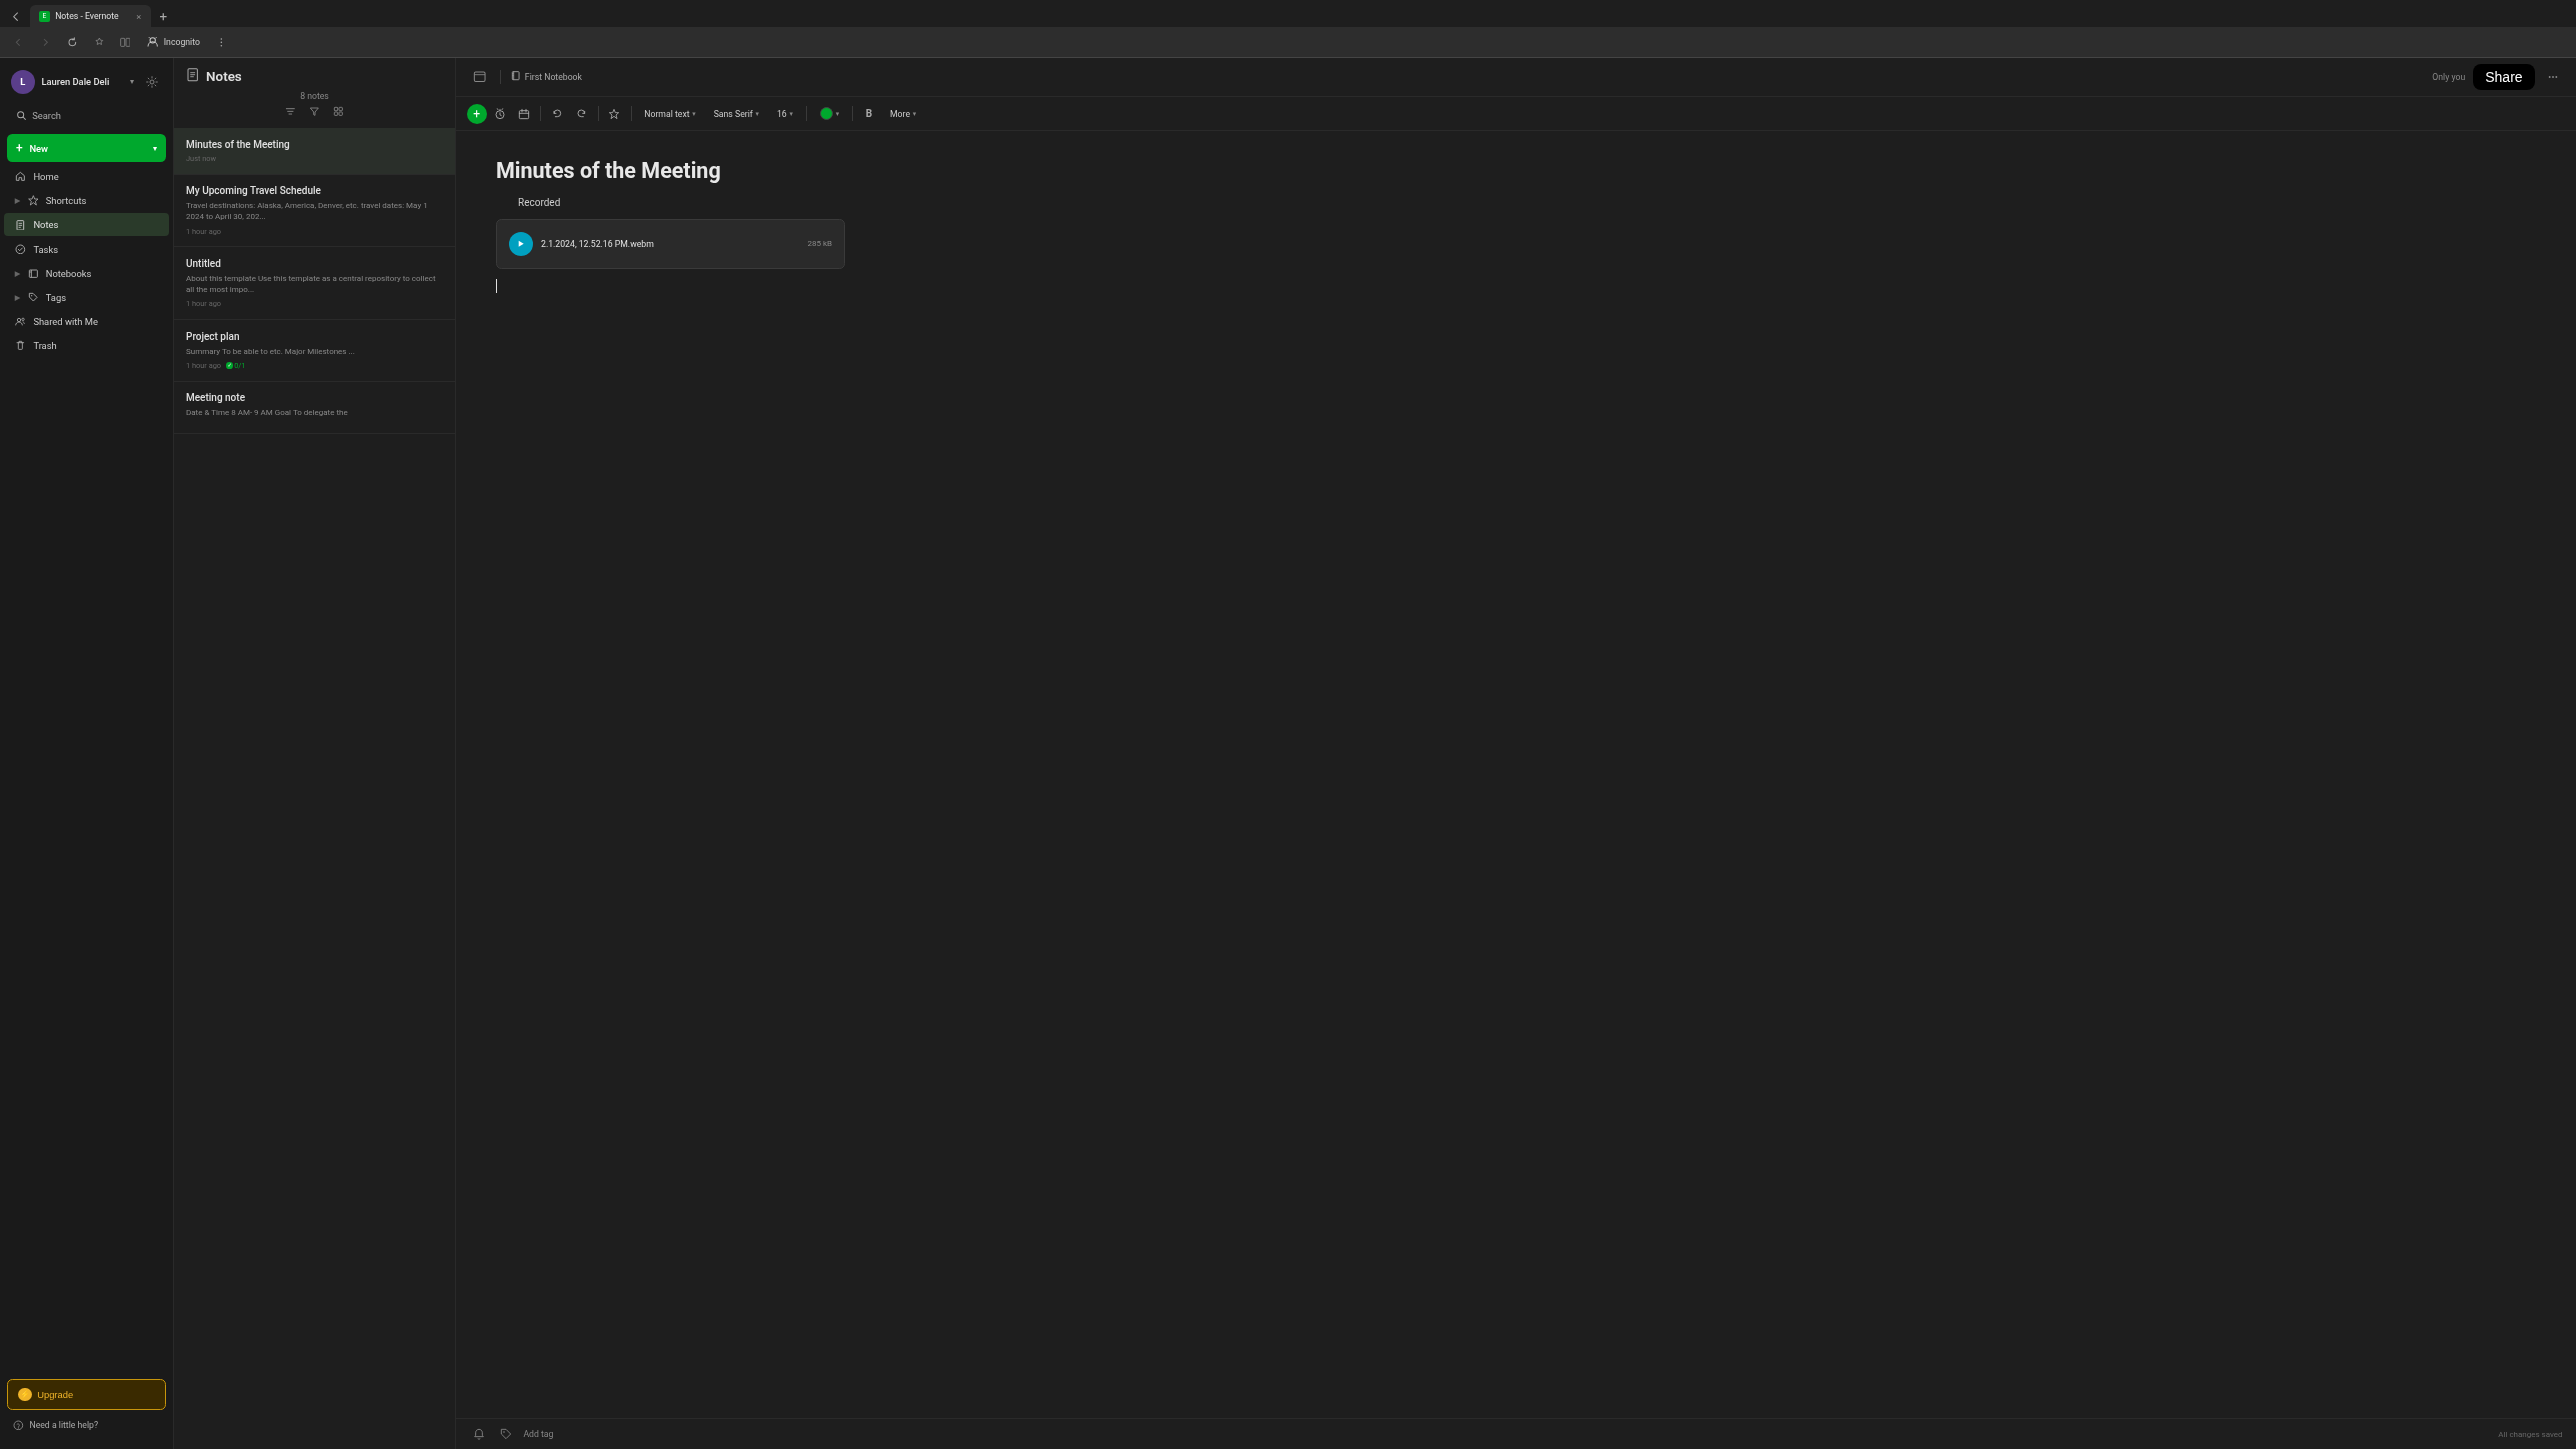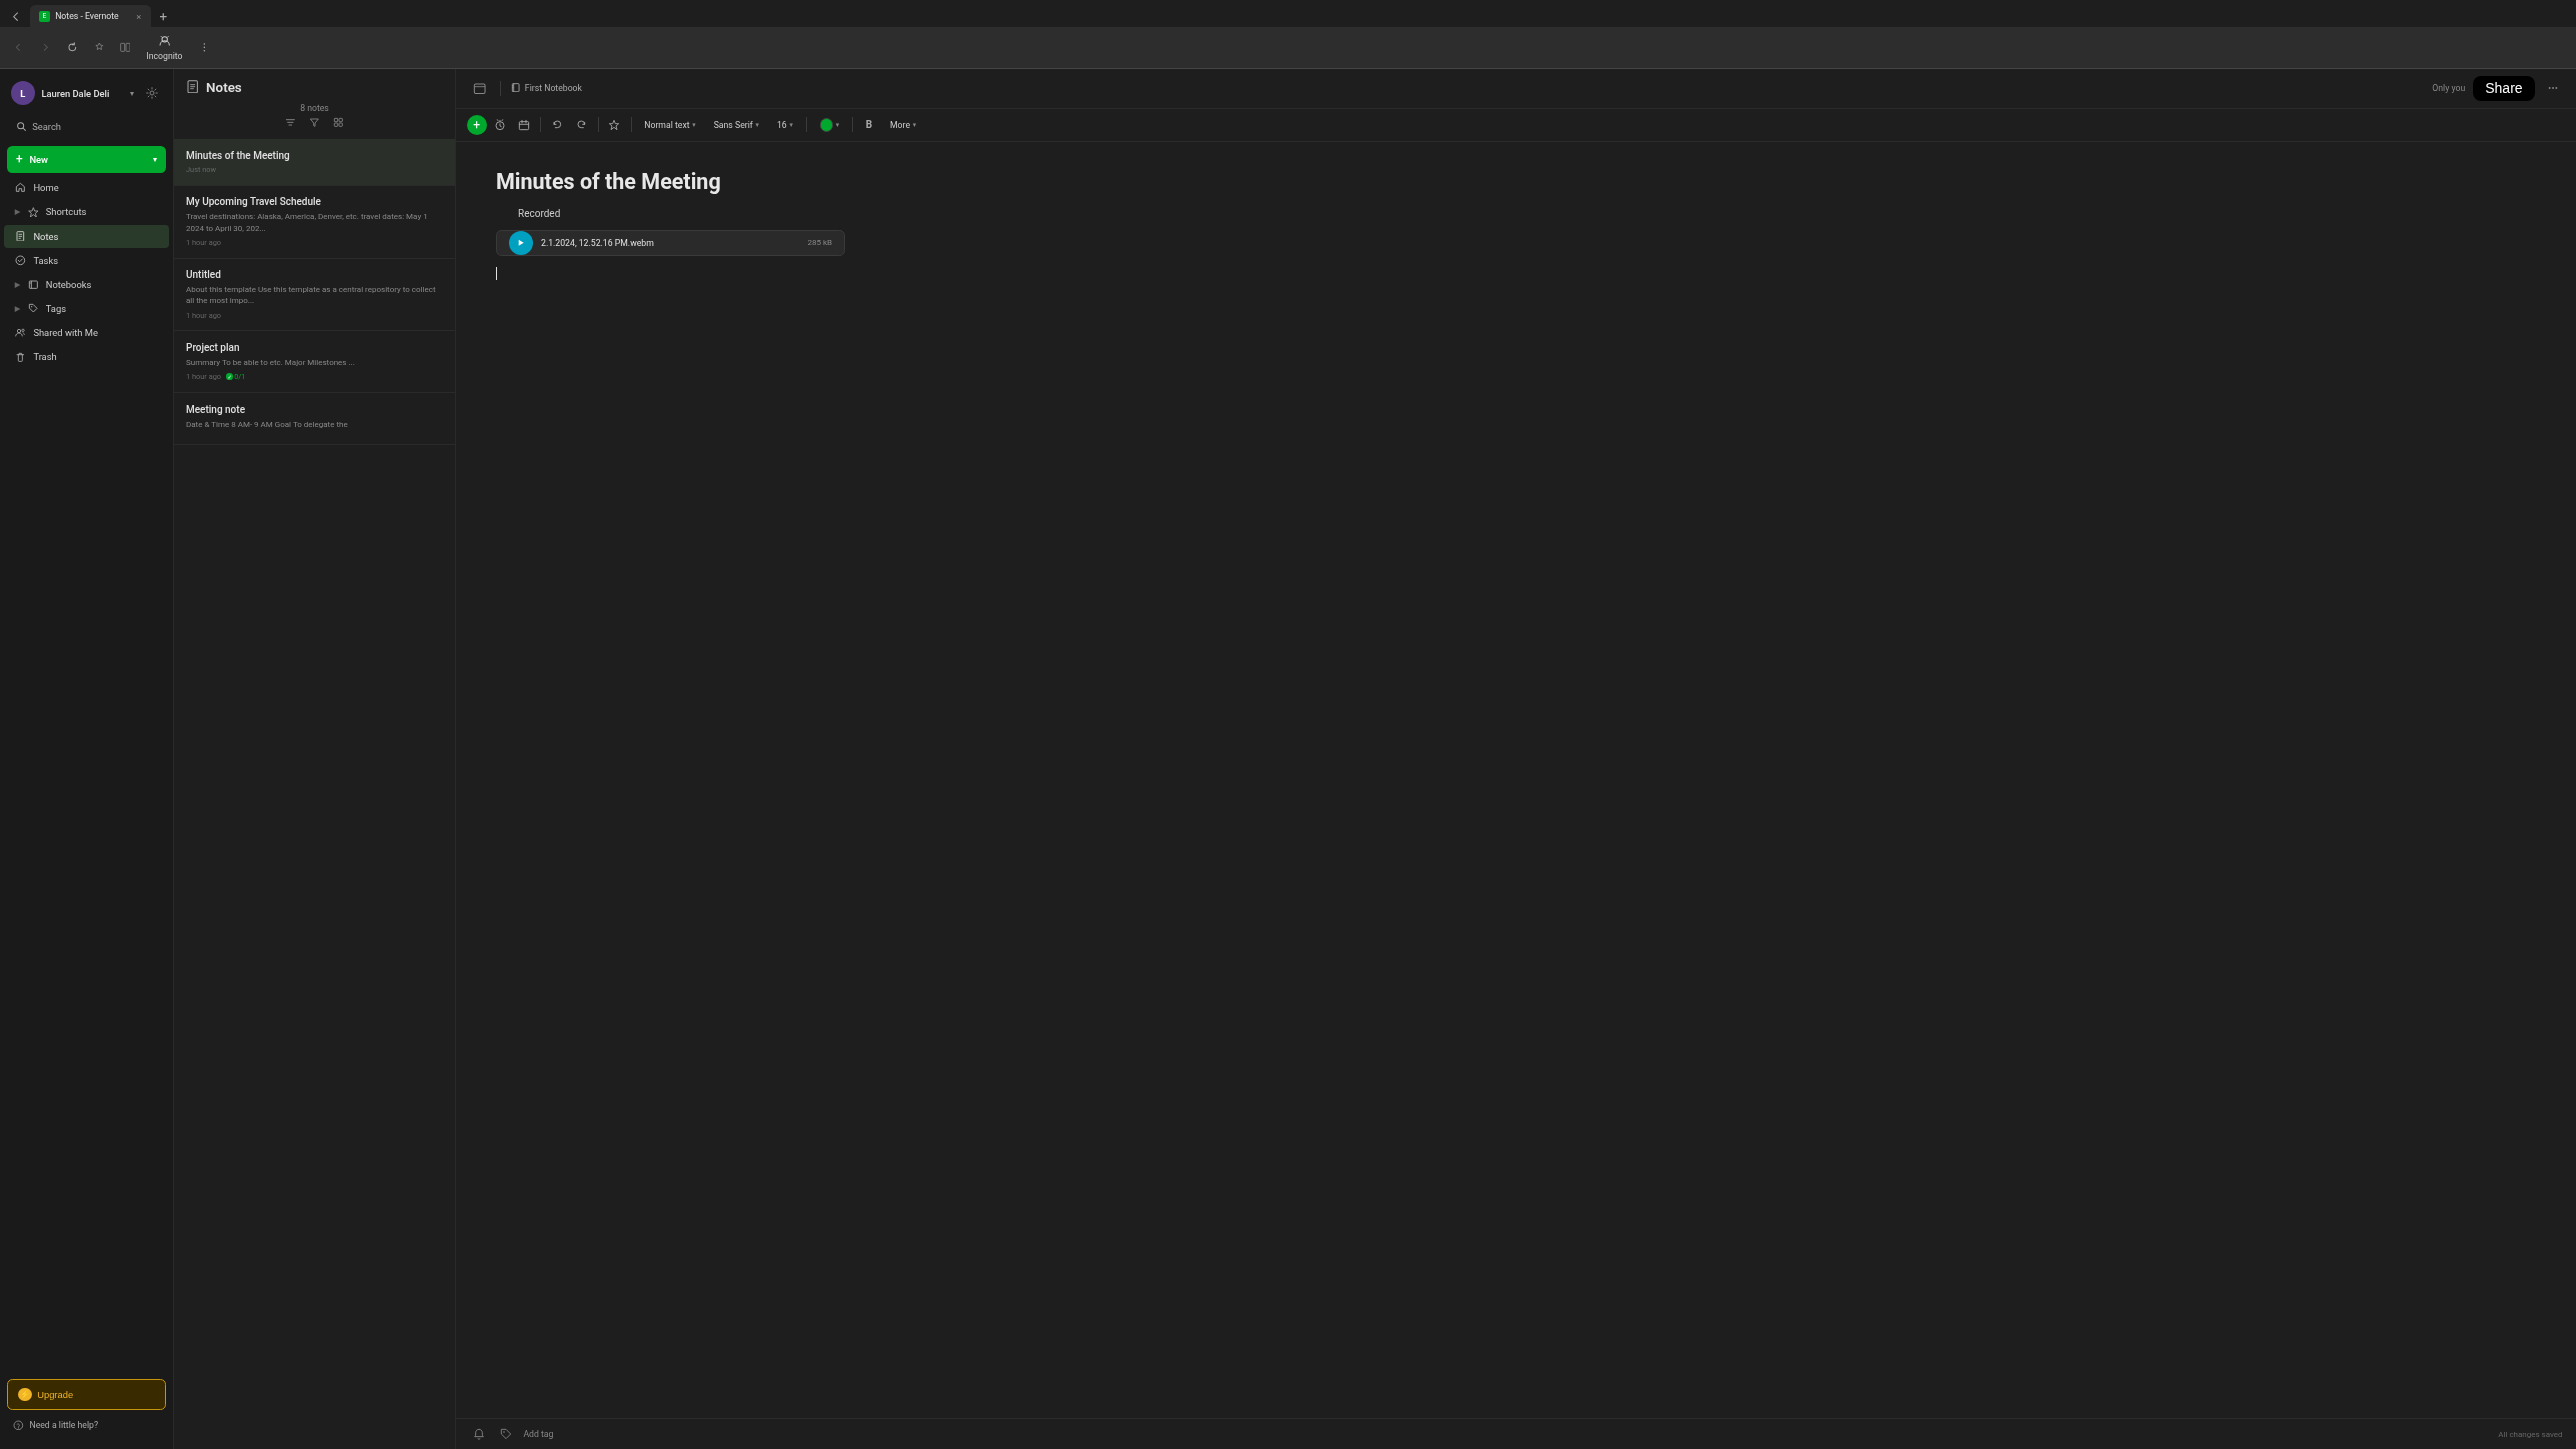--- a/index.html
+++ b/index.html
@@ -113,21 +113,20 @@
     }
     .incognito-btn {
       display: flex;
       align-items: center;
       gap: 4px;
       padding: 2.7px 6.7px;
       border-radius: 10.7px;
       color: #ccc;
       font-size: 8.7px;
       cursor: pointer;
-      flex-direction: column;
     }
     .incognito-icon {
       width: 13.4px; height: 13.4px;
     }
 
     
     .app-container {
       display: flex;
       flex: 1;
       overflow: hidden;
@@ -485,21 +484,21 @@
       margin-bottom: 10.7px;
       margin-left: 22px;
     }
     .audio-attachment {
       display: flex;
       align-items: center;
       gap: 8px;
       background: #2a2a2a;
       border: 0.7px solid #3a3a3a;
       border-radius: 5.4px;
-      padding: 0 12px;
+      padding: 12px 12px;
       max-width: 349px;
       margin-bottom: 10.7px;
     }
     .audio-play-btn {
       width: 24px; height: 24px;
       border-radius: 50%;
       background: #00a0c0;
       display: flex; align-items: center; justify-content: center;
       color: white;
       font-size: 9.4px;

